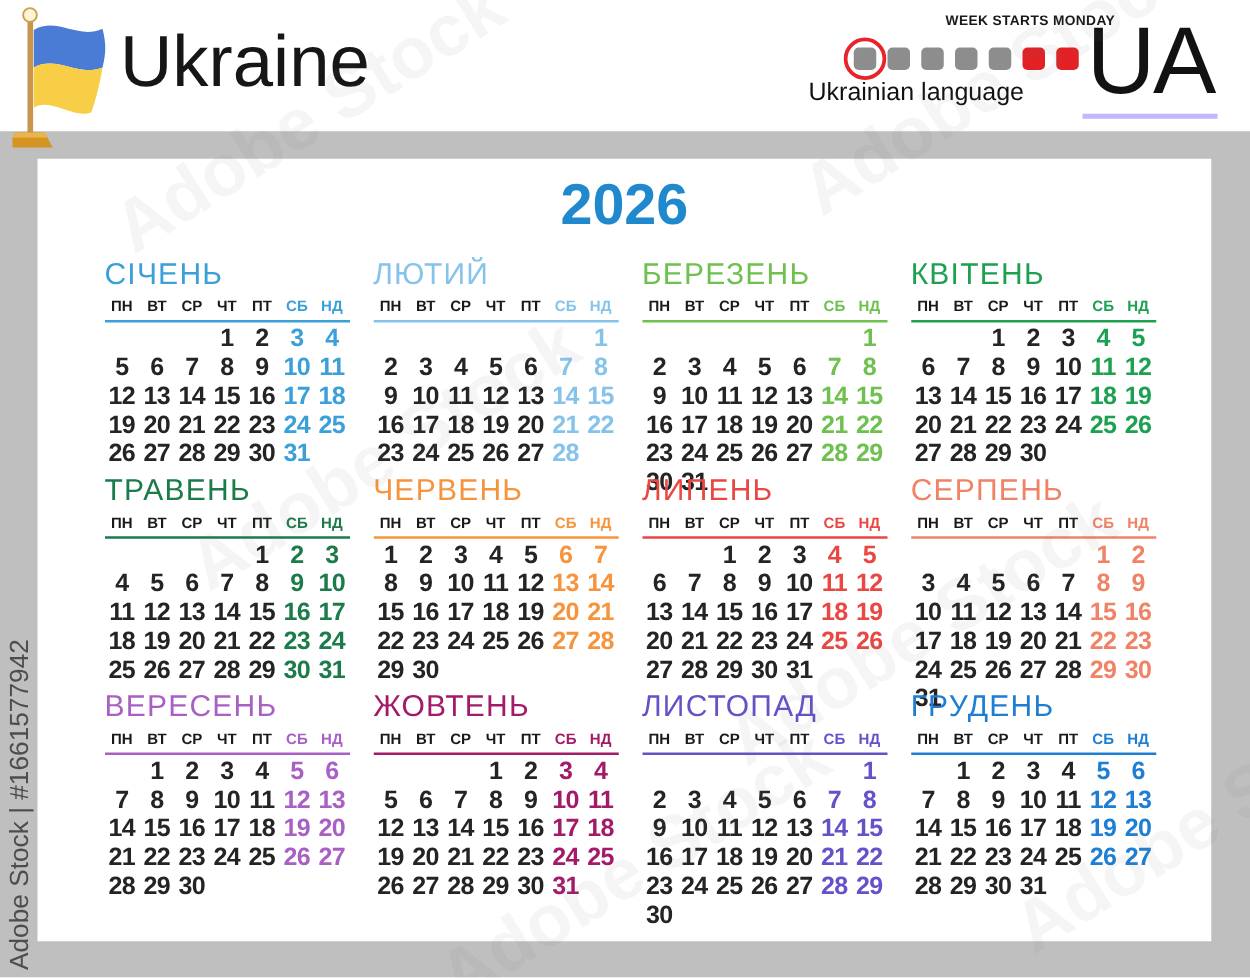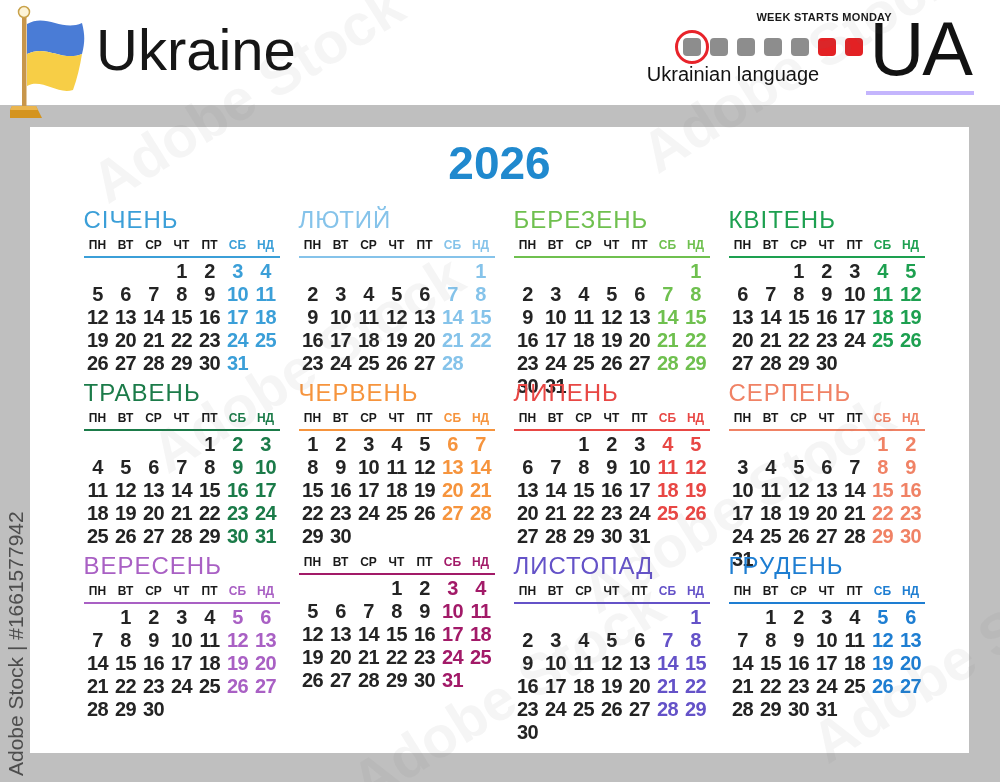--- a/index.html
+++ b/index.html
@@ -529,20 +529,21 @@
             <span class="dcell">28</span>
             <span class="dcell">29</span>
             <span class="dcell">30</span>
             <span class="dcell"></span>
             <span class="dcell"></span>
             <span class="dcell we"></span>
             <span class="dcell we"></span>
           </div>
   </div>
         <div class="month" style="--mc: #a21a68;">
+    <div class="m-title">ЖОВТЕНЬ</div>
     <div class="m-head">
             <span class="hcell">ПН</span>
             <span class="hcell">ВТ</span>
             <span class="hcell">СР</span>
             <span class="hcell">ЧТ</span>
             <span class="hcell">ПТ</span>
             <span class="hcell we">СБ</span>
             <span class="hcell we">НД</span>
           </div>
     <div class="m-weeks">

